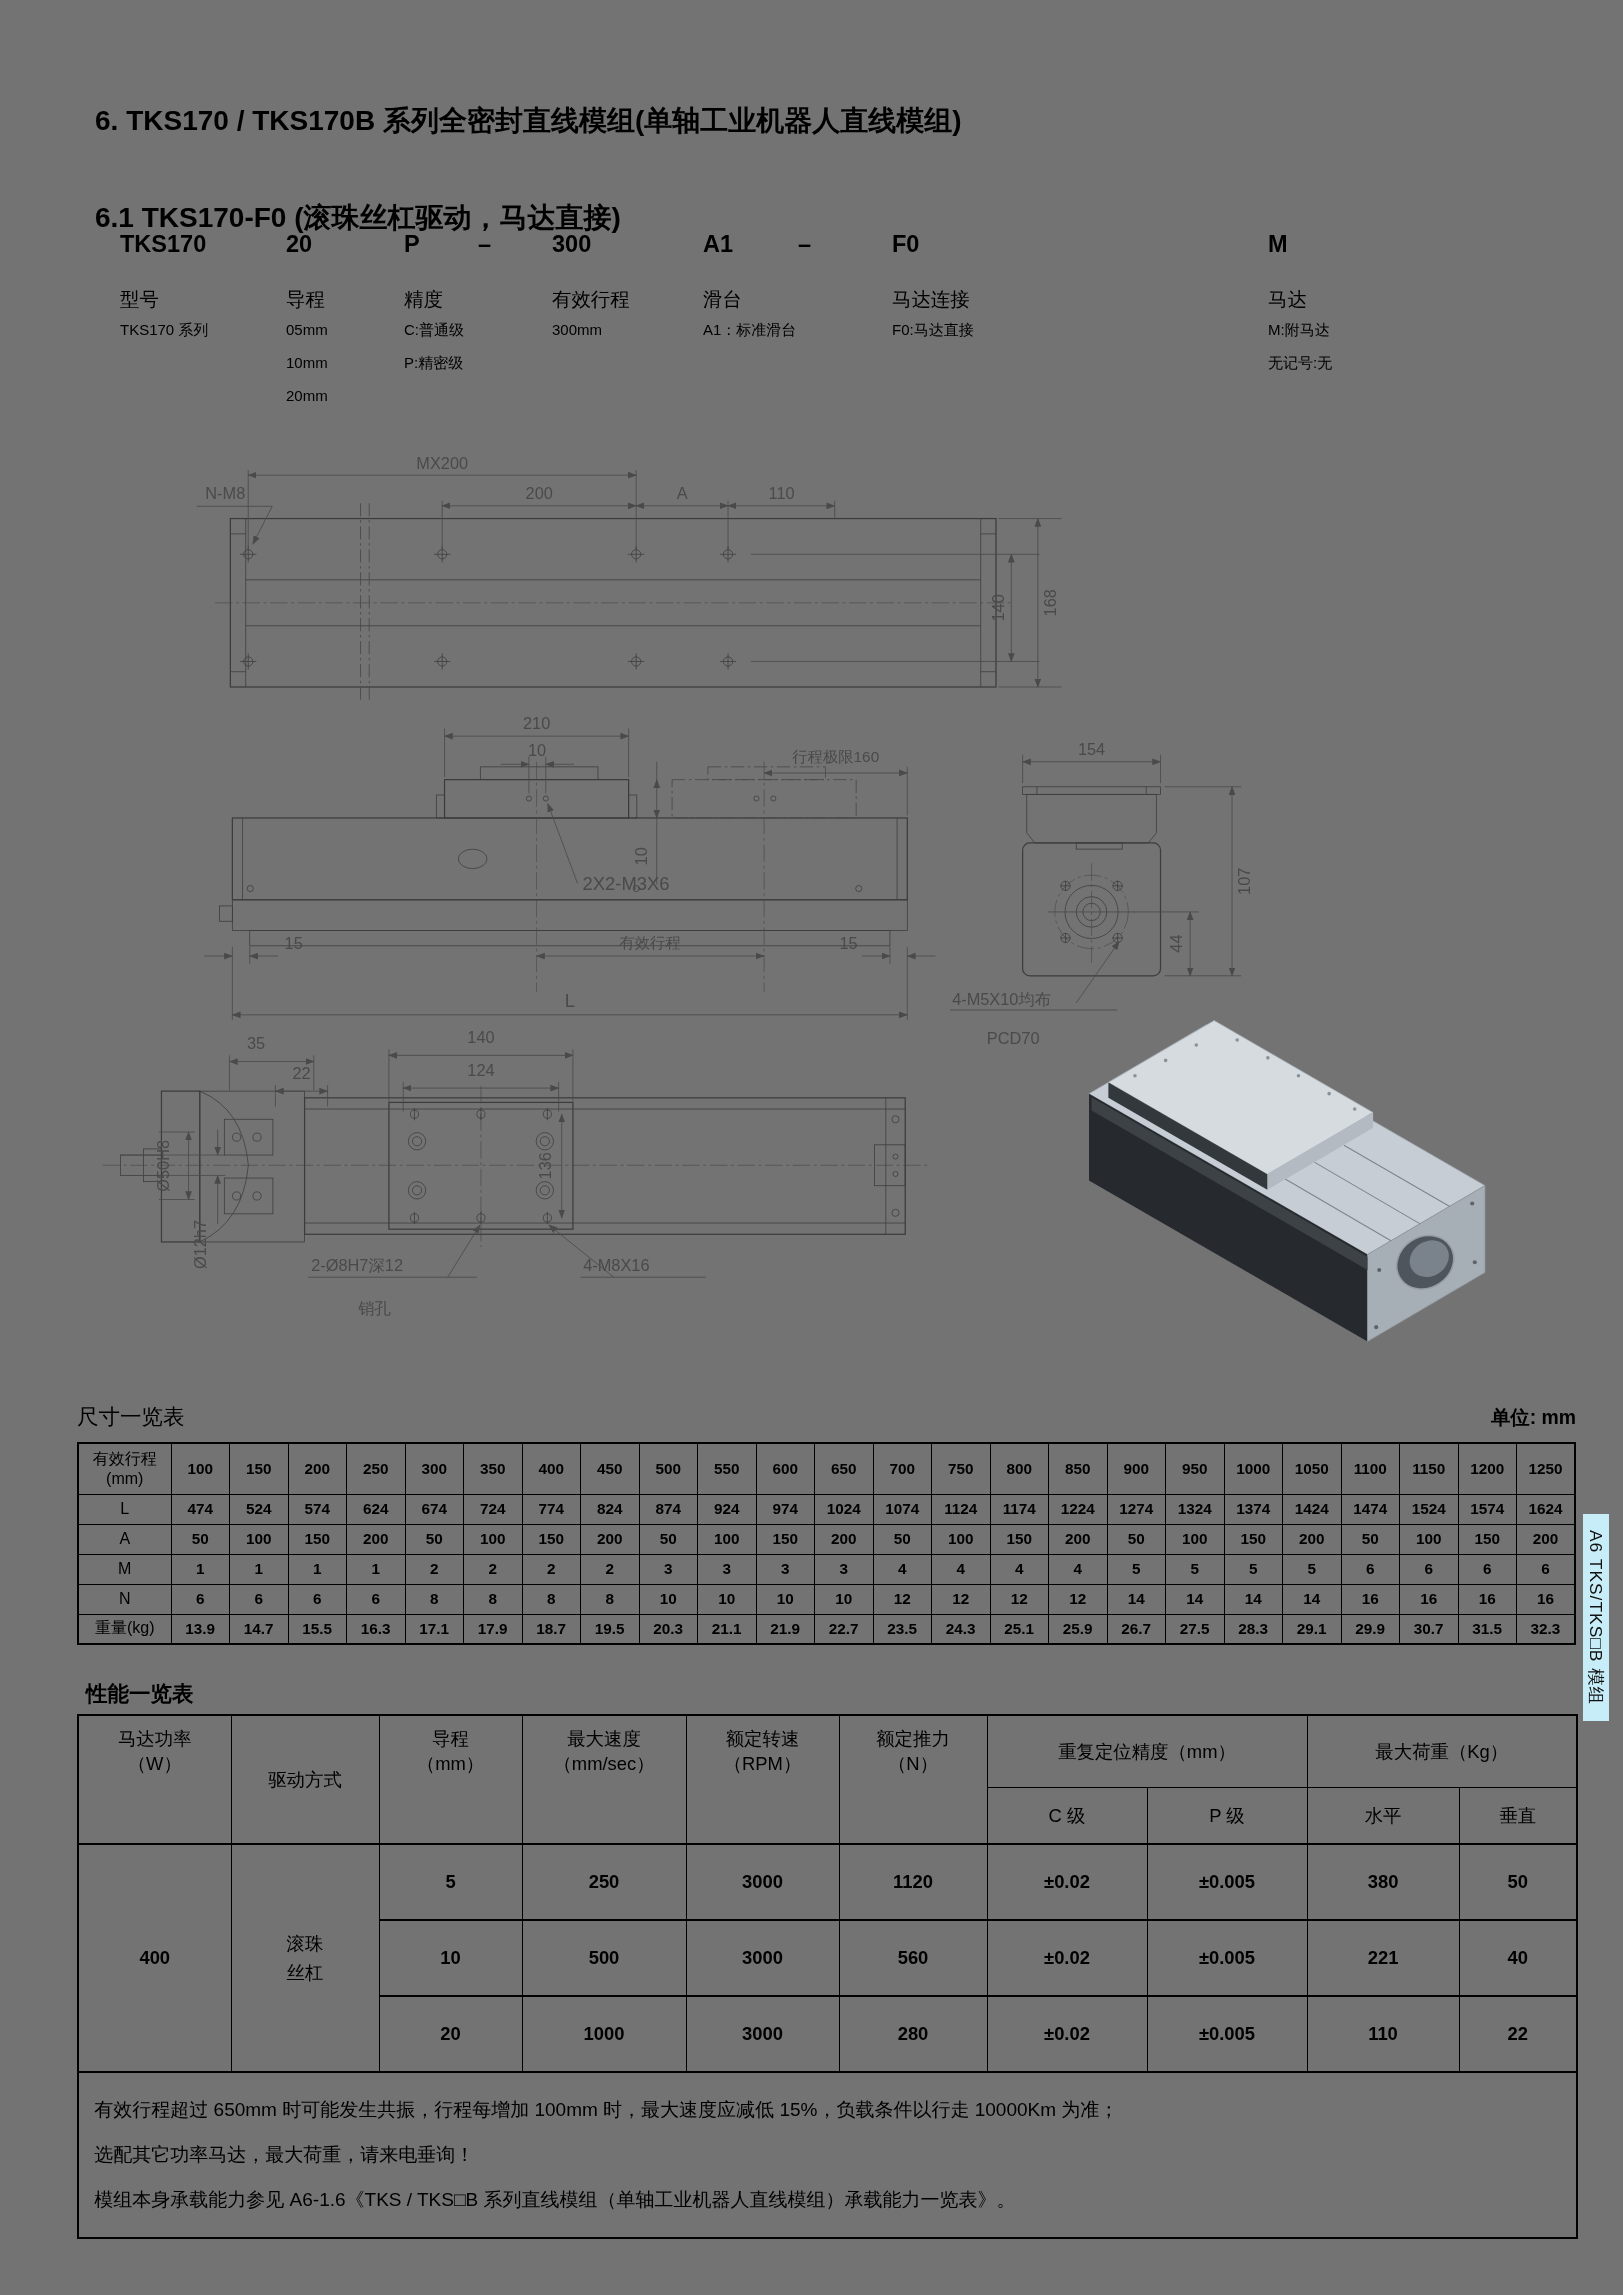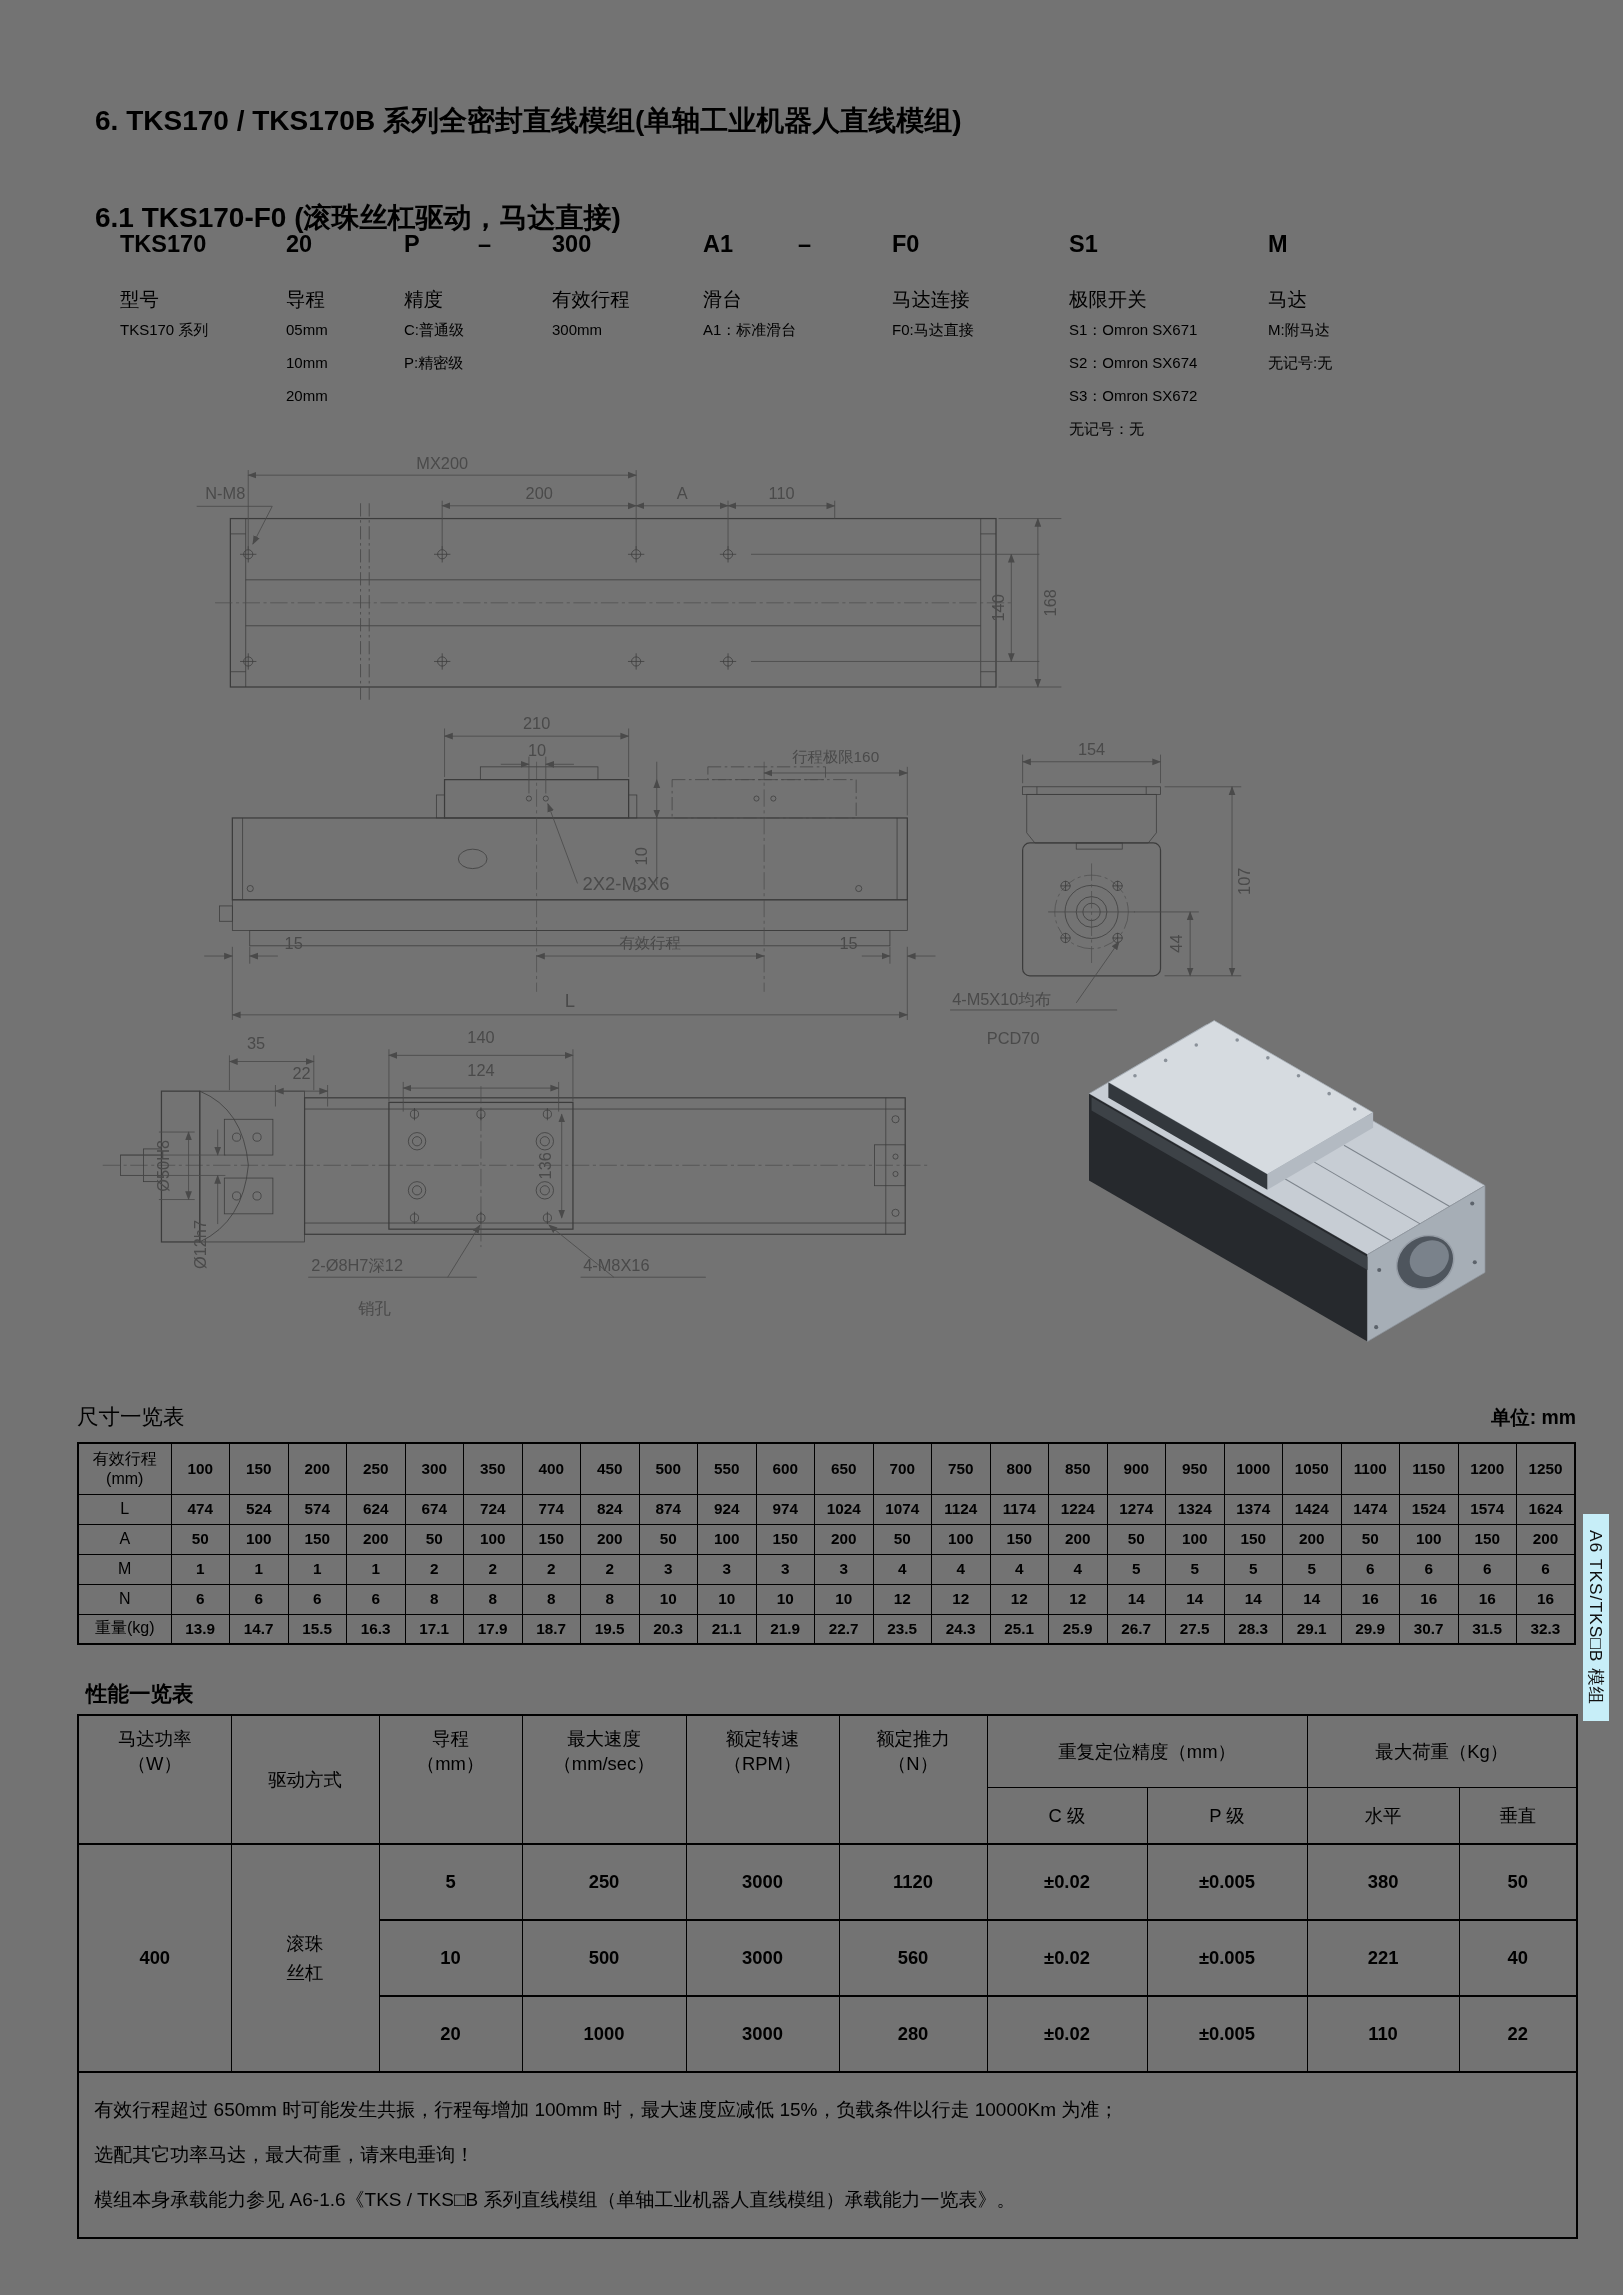--- a/index.html
+++ b/index.html
@@ -105,28 +105,20 @@
       <div class="olabel">滑台</div>
       <div class="odetail">A1：标准滑台</div>
     </div>
     <div class="ocol" style="left:798px">
       <div class="ocode">–</div>
     </div>
     <div class="ocol" style="left:892px">
       <div class="ocode">F0</div>
       <div class="olabel">马达连接</div>
       <div class="odetail">F0:马达直接</div>
-    </div>
-    <div class="ocol" style="left:1069px">
-      <div class="ocode">S1</div>
-      <div class="olabel">极限开关</div>
-      <div class="odetail">S1：Omron SX671</div>
-      <div class="odetail">S2：Omron SX674</div>
-      <div class="odetail">S3：Omron SX672</div>
-      <div class="odetail">无记号：无</div>
     </div>
     <div class="ocol" style="left:1268px">
       <div class="ocode">M</div>
       <div class="olabel">马达</div>
       <div class="odetail">M:附马达</div>
       <div class="odetail">无记号:无</div>
     </div>
   </div>
 
   <div class="drawings">

